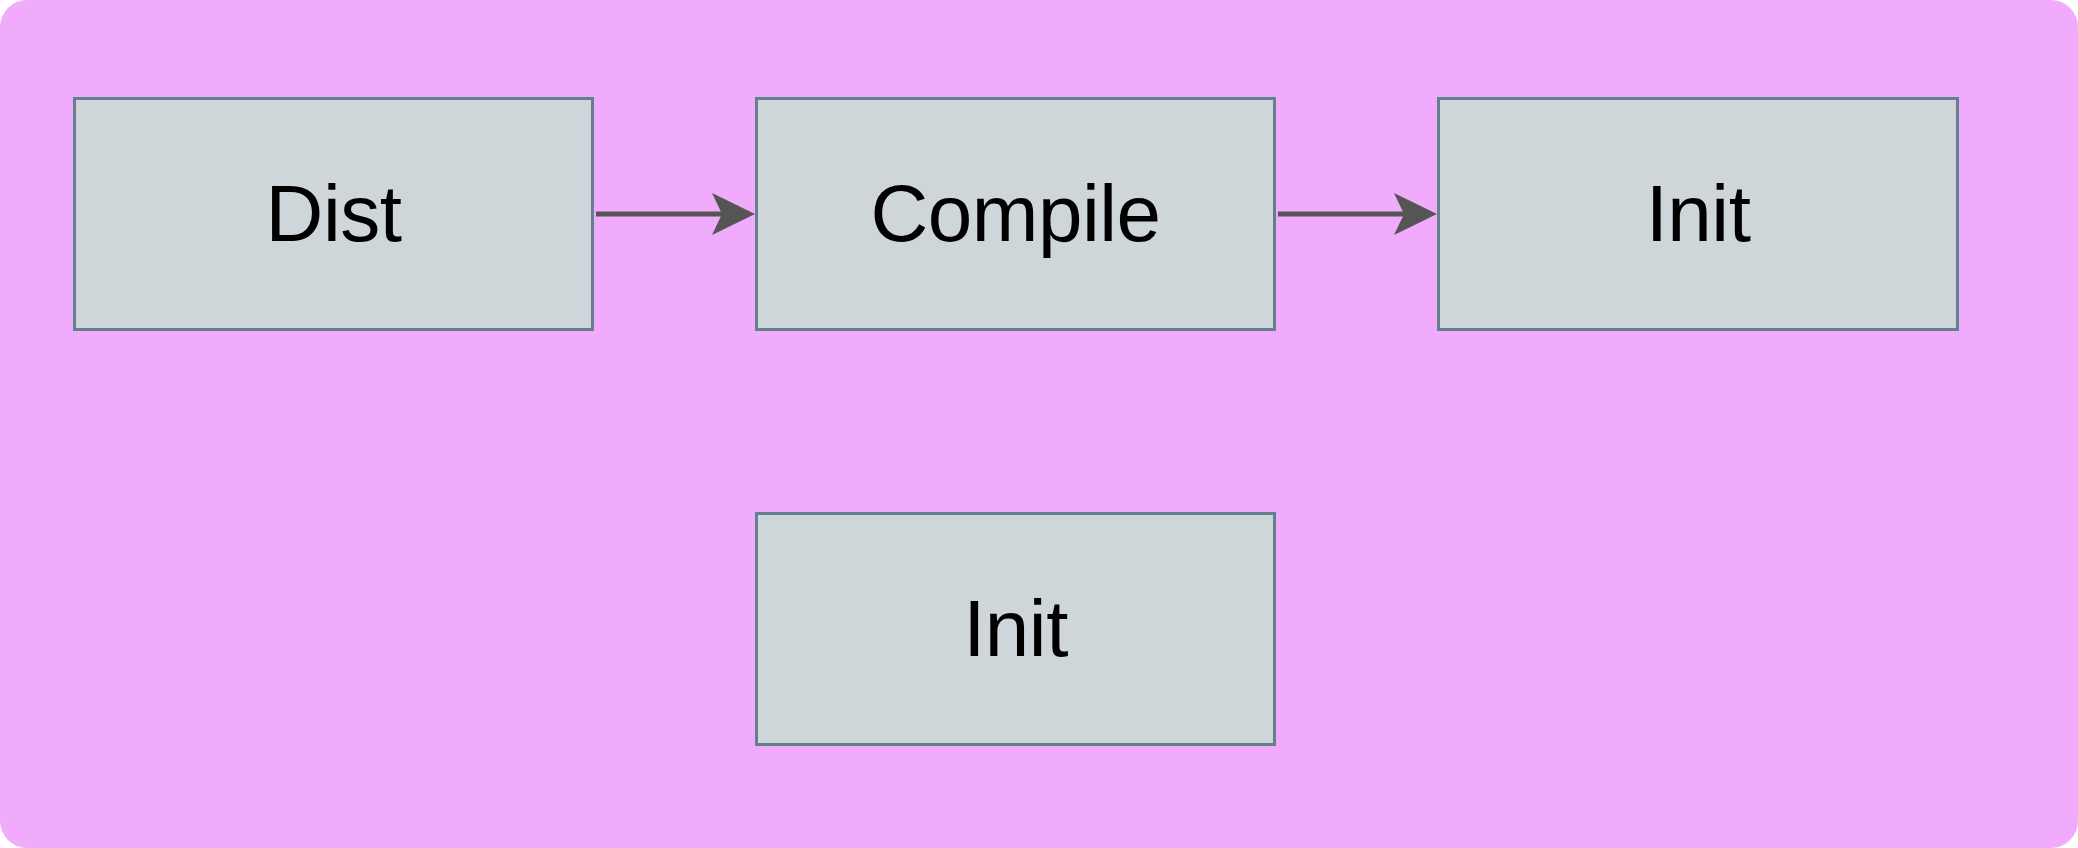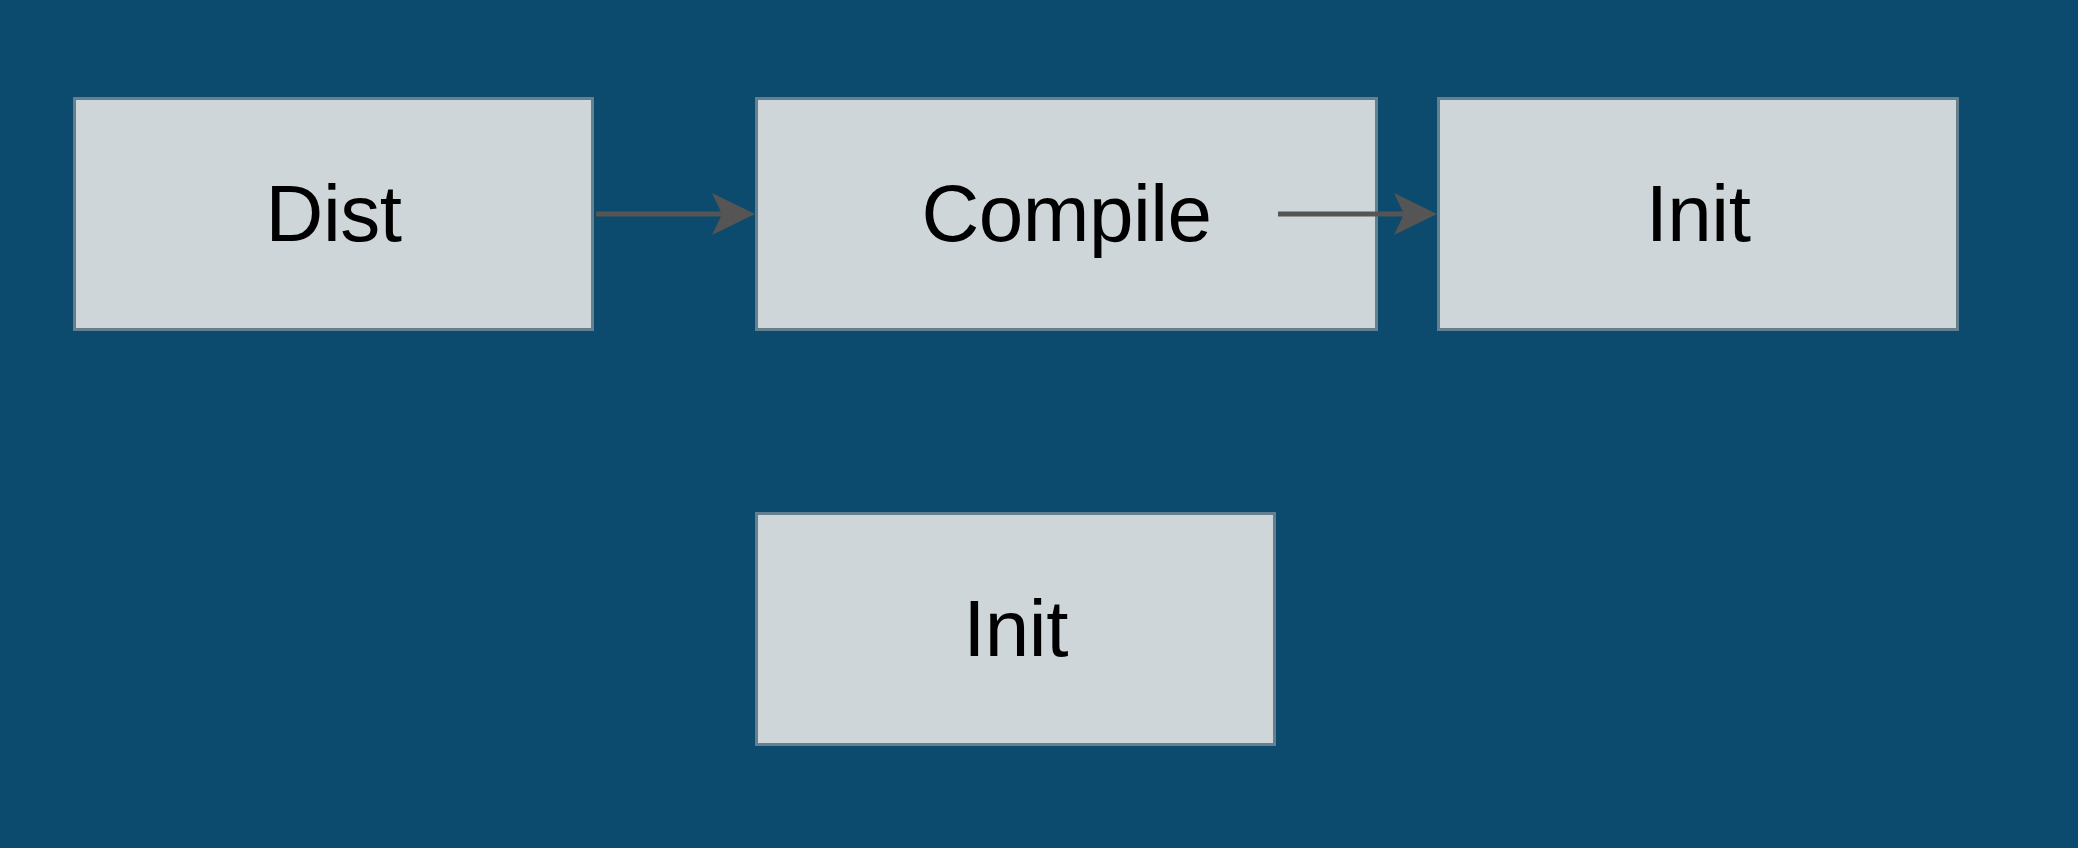--- a/index.html
+++ b/index.html
@@ -8,22 +8,23 @@
     padding: 0;
     background: #ffffff;
   }
   body {
     font-family: "Liberation Sans", sans-serif;
   }
   #canvas {
     position: relative;
     width: 2078px;
     height: 848px;
-    background: #0c4a6e;
+    background: #f0abfc;
     overflow: hidden;
+    border-radius: 27px;
   }
   .node {
     position: absolute;
     box-sizing: border-box;
     background: #ced6d9;
     border: 3px solid #64808f;
     display: flex;
     align-items: center;
     justify-content: center;
   }
@@ -40,21 +41,21 @@
   .edge {
     position: absolute;
     overflow: visible;
   }
   .edge svg {
     display: block;
     overflow: visible;
   }
   
   #node-dist    { left: 73px;   top: 97px;  width: 521px; height: 234px; }
-  #node-compile { left: 755px;  top: 97px;  width: 623px; height: 234px; }
+  #node-compile { left: 755px;  top: 97px;  width: 521px; height: 234px; }
   #node-init    { left: 1437px; top: 97px;  width: 522px; height: 234px; align-items: center; }
   #node-clean   { left: 755px;  top: 512px; width: 521px; height: 234px; }
   
   #edge-dist-compile { left: 594px;  top: 186px; width: 163px; height: 56px; }
   #edge-compile-init { left: 1276px; top: 186px; width: 163px; height: 56px; }
 </style>
 </head>
 <body>
 
 <div id="canvas">

